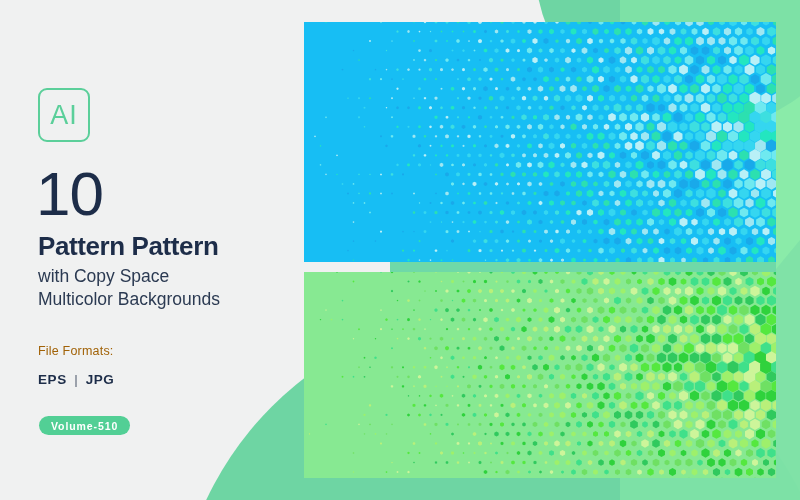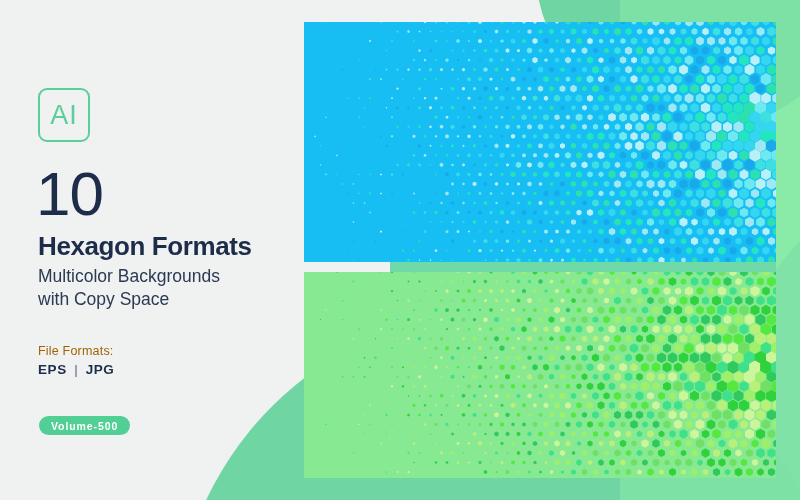--- a/index.html
+++ b/index.html
@@ -100,21 +100,21 @@
     position: absolute;
     left: 2px;
     top: 344px;
     font-size: 12.5px;
     color: #a16207;
     letter-spacing: 0.2px;
   }
   .fmt-values {
     position: absolute;
     left: 2px;
-    top: 362px;
+    top: 372px;
     font-size: 13.5px;
     font-weight: bold;
     color: #1d2d49;
     letter-spacing: 0.6px;
   }
   .fmt-values .sep {
     font-weight: normal;
     color: #5a6475;
     padding: 0 3px;
   }
@@ -188,35 +188,35 @@
   </svg>
 
   <div class="left-col">
 
     <div class="ai-badge">
       <span>AI</span>
     </div>
 
     <div class="big-number">10</div>
 
-    <div class="title-main">Hexagon Formats</div>
+    <div class="title-main">Pattern Pattern</div>
 
     <div class="title-sub">
+      <div>with Copy Space</div>
       <div>Multicolor Backgrounds</div>
-      <div>with Copy Space</div>
     </div>
 
     <div class="fmt-label">File Formats:</div>
     <div class="fmt-values">
       <span>EPS</span>
       <span class="sep">|</span>
       <span>JPG</span>
     </div>
 
-    <div class="vol-badge">Volume-500</div>
+    <div class="vol-badge">Volume-510</div>
   </div>
 
   <div class="panel panel-blue">
     <svg id="hexblue" width="472" height="240" viewBox="0 0 472 240">
         <path d="M22.69 -0.40L22.69 0.40L22.00 0.79L21.31 0.40L21.31 -0.40L22.00 -0.79Z" fill="#23e6c0"></path>
         <path d="M77.79 -0.46L77.79 0.46L77.00 0.91L76.21 0.46L76.21 -0.46L77.00 -0.91Z" fill="#6fe9f0"></path>
         <path d="M110.67 -0.39L110.67 0.39L110.00 0.78L109.33 0.39L109.33 -0.39L110.00 -0.78Z" fill="#23e6c0"></path>
         <path d="M122.10 -0.64L122.10 0.64L121.00 1.27L119.90 0.64L119.90 -0.64L121.00 -1.27Z" fill="#b9f0f7"></path>
         <path d="M133.32 -0.76L133.32 0.76L132.00 1.53L130.68 0.76L130.68 -0.76L132.00 -1.53Z" fill="#3ddfe0"></path>
         <path d="M144.48 -0.86L144.48 0.86L143.00 1.71L141.52 0.86L141.52 -0.86L143.00 -1.71Z" fill="#3ddfe0"></path>

